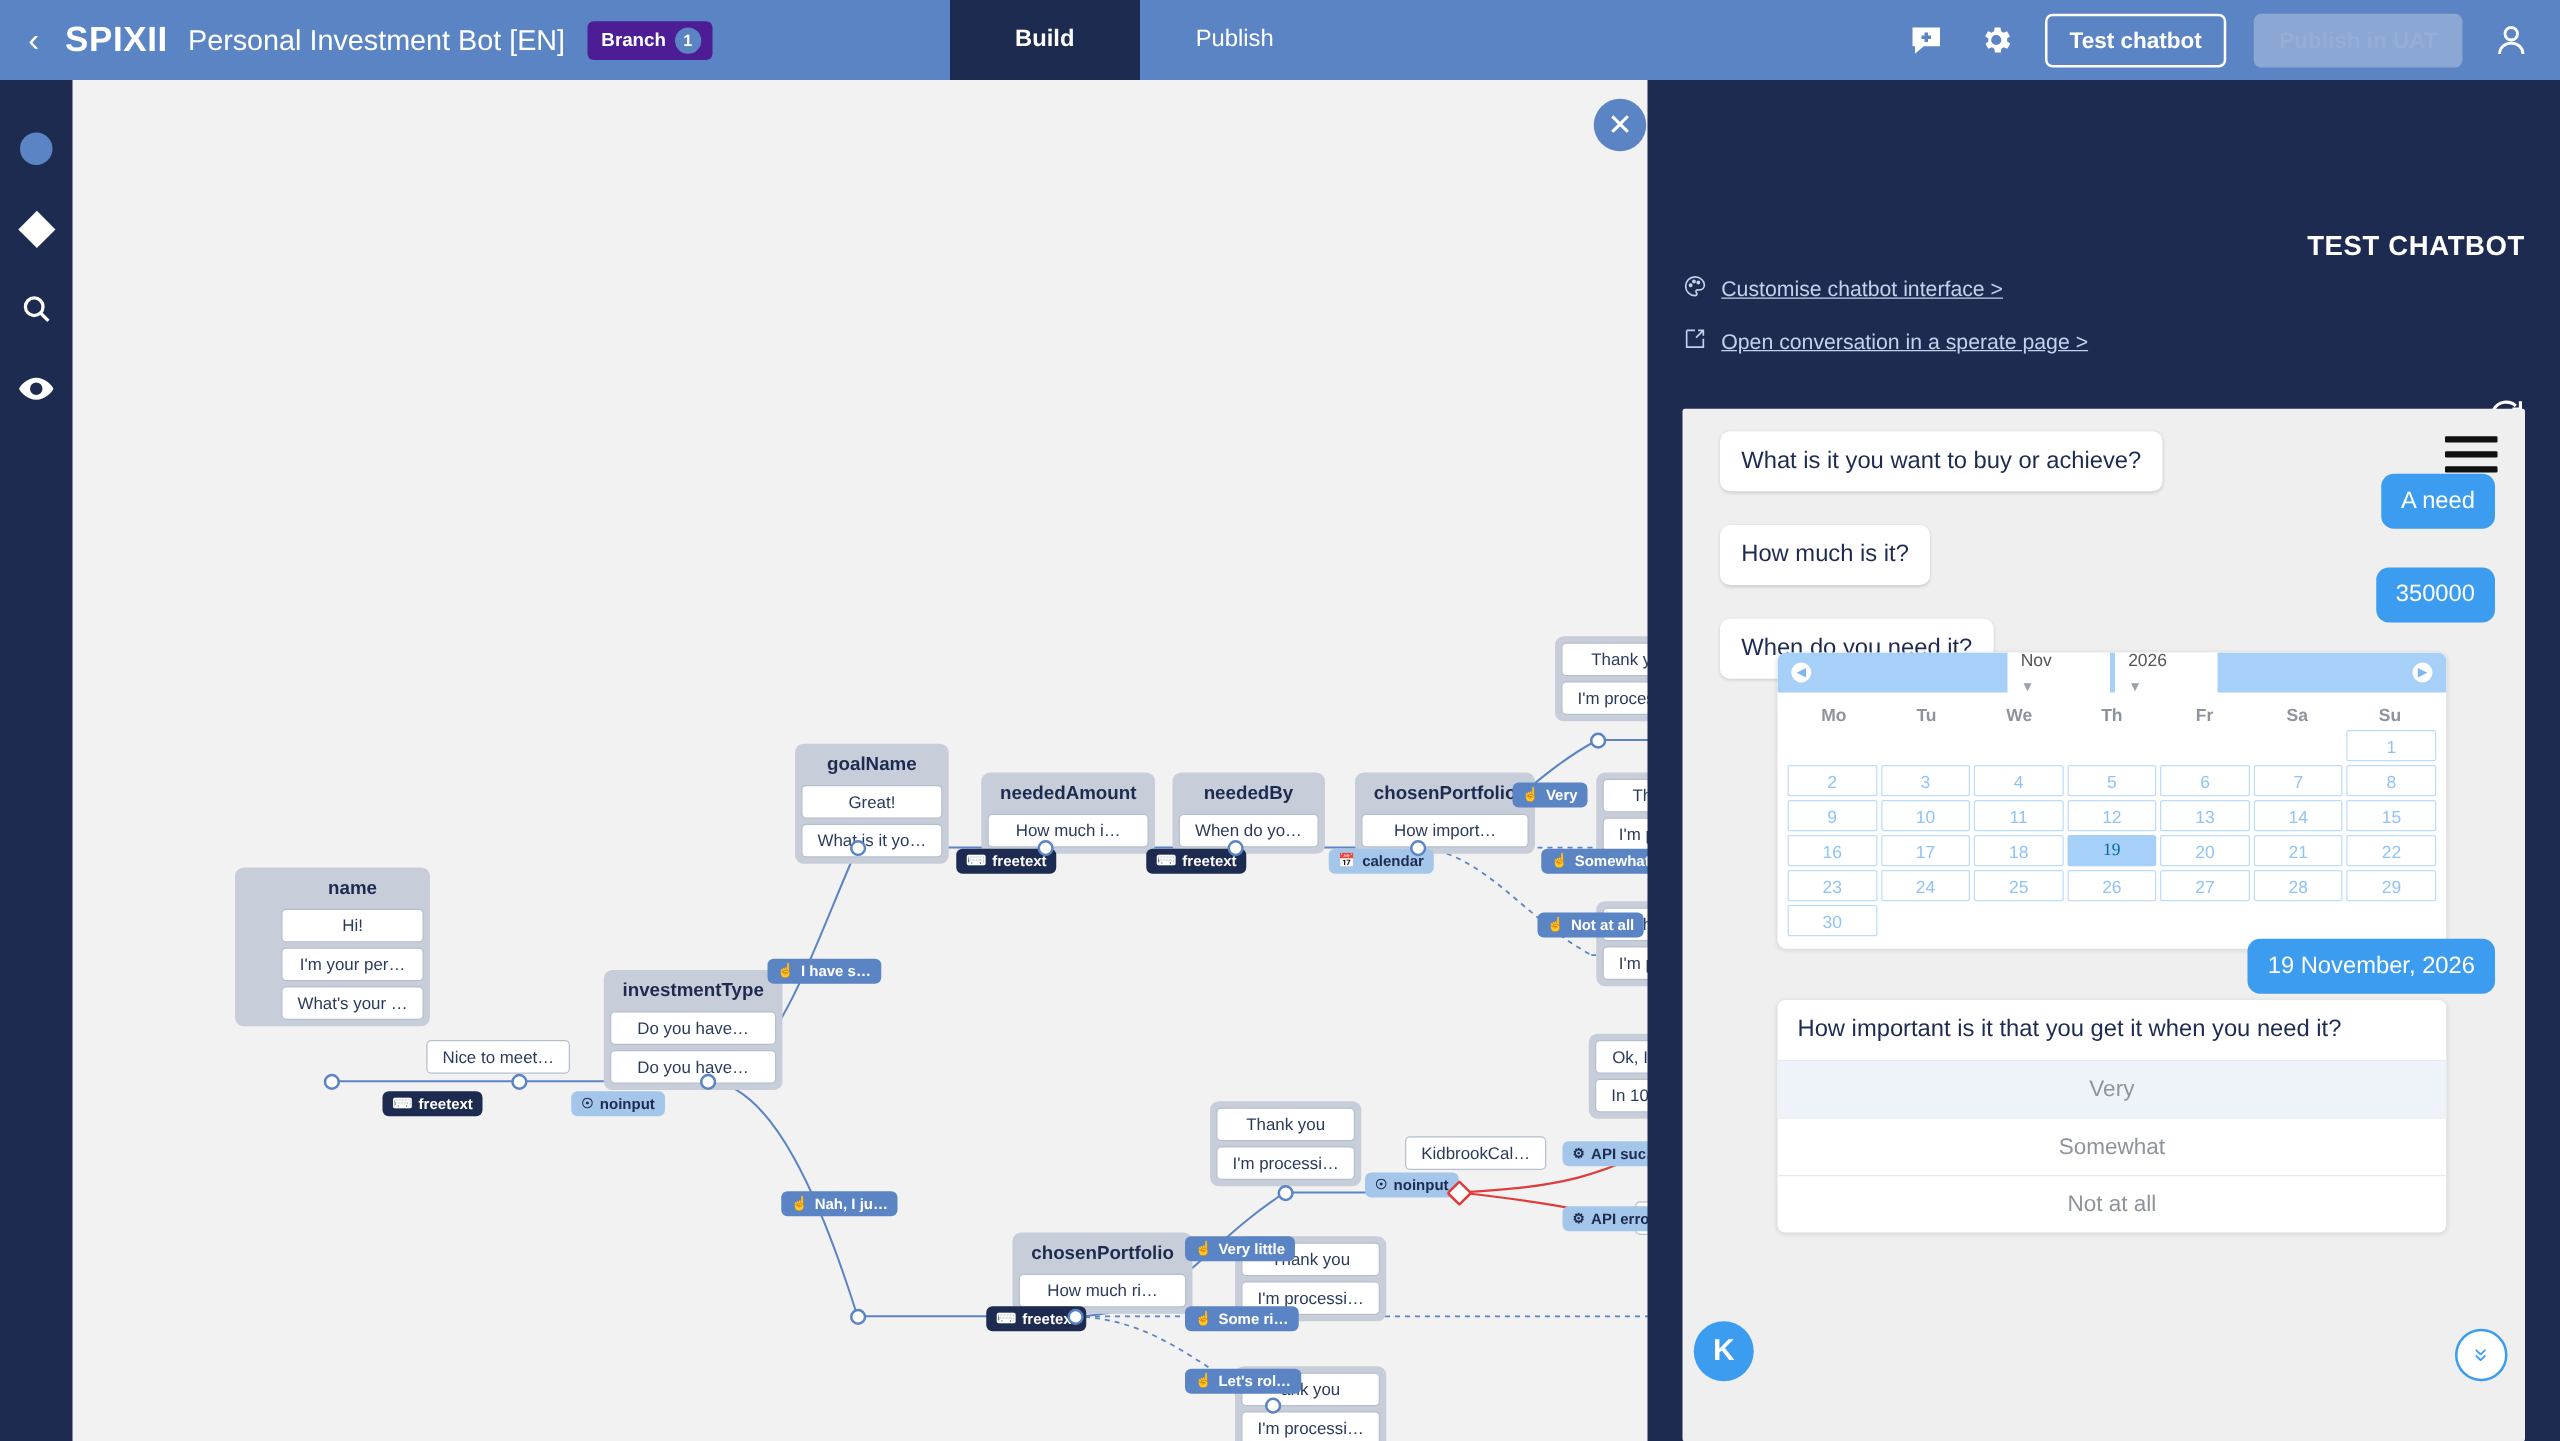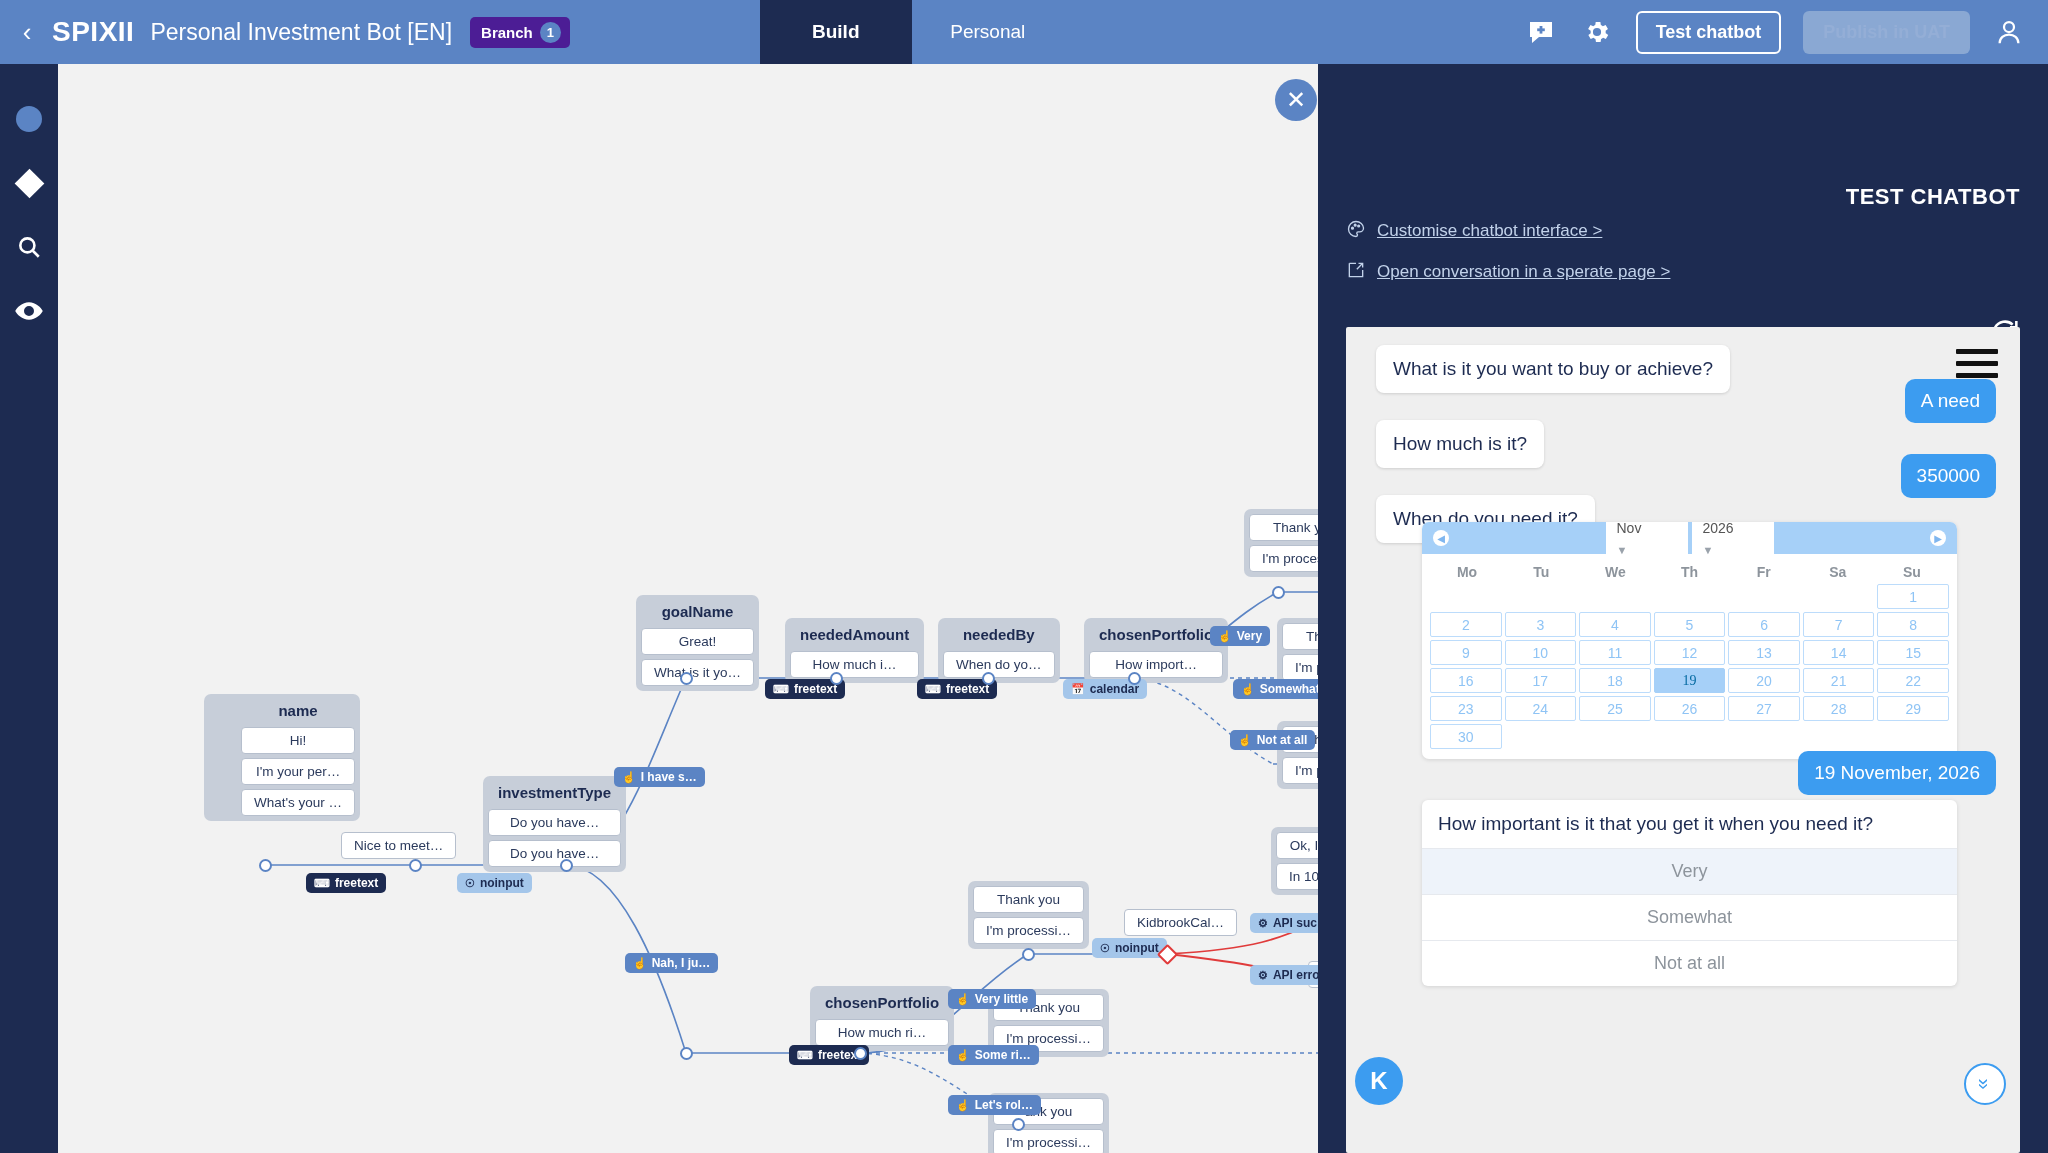--- a/index.html
+++ b/index.html
@@ -231,21 +231,21 @@
       <div class="brand">SPIXII</div>
       <div class="doc-title">Personal Investment Bot [EN]</div>
       <div class="branch-pill">
         <span>Branch</span>
         <span class="branch-num">1</span>
       </div>
     </div>
 
     <div class="tb-tabs">
       <div class="tb-tab active">Build</div>
-      <div class="tb-tab">Personal</div>
+      <div class="tb-tab">Publish</div>
     </div>
 
     <div class="tb-right">
       <div class="tb-icon">
         <svg width="28" height="28" viewBox="0 0 28 28">
           <path d="M3 4h22v15H12l-7 6v-6H3z" fill="#fff"></path>
           <rect x="12.6" y="8" width="2.8" height="7.6" fill="#5b84c4"></rect>
           <rect x="10.2" y="10.4" width="7.6" height="2.8" fill="#5b84c4"></rect>
         </svg>
       </div>
@@ -323,21 +323,21 @@
         <path d="M802 989 L1288 989"></path>
         <path d="M1265 838 L1290 838"></path>
       </g>
 
       <g fill="none" stroke="#e03b3b" stroke-width="1.8">
         <path d="M1110 890 C 1180 886, 1230 880, 1290 838"></path>
         <path d="M1110 890 C 1180 898, 1230 905, 1290 930"></path>
       </g>
     </svg>
 
-    <div class="node" style="left:146px; top:630px;padding-left:37px;">
+    <div class="node" style="left:130px; top:630px;padding-left:37px;">
       <div class="node-title">name</div>
       <div class="bubble">Hi!</div>
       <div class="bubble">I'm your per…</div>
       <div class="bubble">What's your …</div>
     </div>
 
     <div class="bubble-solo" style="left:283px; top:768px;">Nice to meet…</div>
 
     <div class="node" style="left:425px; top:712px;">
       <div class="node-title">investmentType</div>

